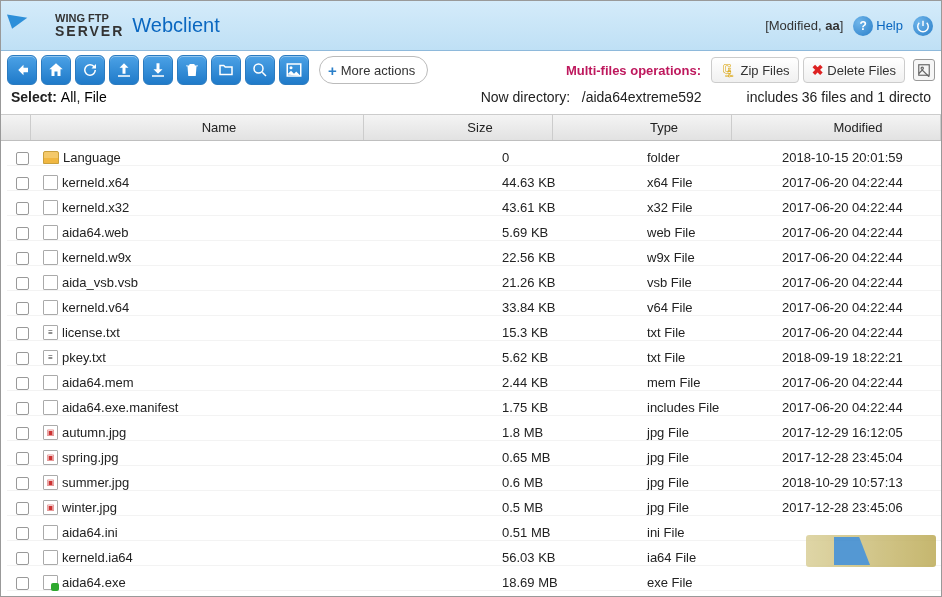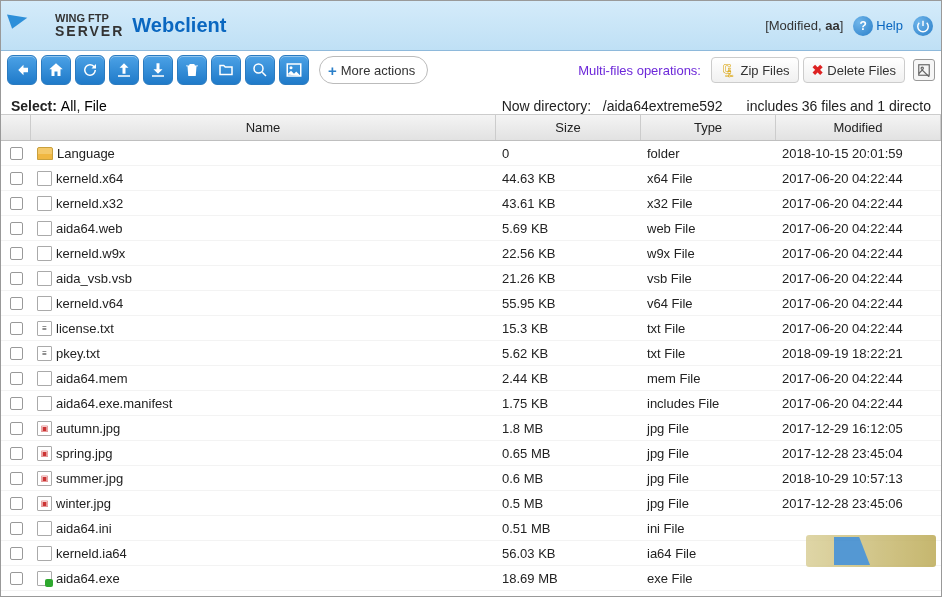--- a/index.html
+++ b/index.html
@@ -28,21 +28,21 @@
   position: absolute;
   left: 0; top: 0;
   border-left: 18px solid #2d8fd9;
   border-top: 10px solid transparent;
   border-bottom: 5px solid transparent;
   transform: rotate(-20deg);
   width:0; height:0;
 }
 .logo-text { font-weight: bold; font-size: 11px; line-height: 1; color: #333; }
 .logo-text .server { letter-spacing: 2px; font-size: 14px; }
-.webclient { color: #0a67c0; font-size: 20px; font-weight: bold; margin-left: 2px; }
+.webclient { color: #0a67c0; font-size: 20px; font-weight: normal; margin-left: 2px; }
 .header-right { margin-left: auto; display: flex; align-items: center; gap: 10px; color: #333; }
 .welcome { font-size: 13px; }
 .welcome b { font-weight: bold; }
 .help-btn, .power-btn {
   display: flex; align-items: center; gap: 3px;
   color: #0a67c0; font-size: 13px;
 }
 .circle-icon {
   width: 20px; height: 20px; border-radius: 50%;
   background: radial-gradient(circle at 30% 30%, #6fb5ea, #2a7fc9);
@@ -69,73 +69,75 @@
   height: 28px;
   background: #fff;
   border: 1px solid #bbb;
   border-radius: 14px;
   padding: 0 12px 0 8px;
   display: inline-flex; align-items: center; gap: 4px;
   font-size: 13px; color: #333;
 }
 .plus { color: #2a7fc9; font-weight: bold; font-size: 15px; }
 .toolbar .spacer { flex: 1; }
-.multi-label { font-weight: normal; color: #6d28d9; margin-right: 6px; text-align: center; }
+.multi-label { font-weight: bold; color: #be185d; margin-right: 6px; text-align: center; }
 .pill-btn {
   height: 26px;
   background: linear-gradient(to bottom, #fff, #f0f0f0);
   border: 1px solid #ccc;
   border-radius: 4px;
   padding: 0 8px;
   display: inline-flex; align-items: center; gap: 4px;
   font-size: 13px; color: #333;
 }
 .zip-icon { color: #d9a000; font-size: 13px; }
 .delete-icon { color: #d22; font-size: 14px; font-weight: bold; }
 .lightbox-icon {
   width: 22px; height: 22px; margin-left: 4px;
   border: 1px solid #999; border-radius: 3px;
   display: inline-flex; align-items: center; justify-content: center;
   background: #f6f6f6;
 }
 
 .subbar {
   height: 25px;
-  display: flex; align-items: flex-end;
+  display: flex; align-items: flex-start;
   padding: 0 10px;
   font-size: 14px; color: #222;
 }
 .subbar .sel-all, .subbar .sel-none { color: #000; }
 .subbar .directory { margin-left: auto; color: #222; }
 .subbar .path { color: #222; }
-.subbar .includes { margin-left: 20px; }
+.subbar .includes { margin-left: 41px; }
 
 .table-head {
   height: 27px;
   background: linear-gradient(to bottom, #f4f4f4, #e2e2e2);
   border-top: 1px solid #ccc;
   border-bottom: 1px solid #bfbfbf;
   display: flex;
+  gap: 44px;
 }
 .th {
   display: flex; align-items: center; justify-content: center;
   font-size: 13px; color: #222;
   border-right: 1px solid #ccc;
 }
 .col-check { width: 30px; }
 .col-name { flex: 1; }
 .col-size { width: 145px; }
 .col-type { width: 135px; }
 .col-mod { width: 165px; }
 
 .rows { overflow-y: auto; }
 .row {
   height: 25px;
-  display: flex; align-items: center;
+  display: flex; align-items: flex-end;
   border-bottom: 1px solid #f3f3f3;
+  margin-left: 6px;
 }
 .row .cell { padding: 0 6px; font-size: 13px; color: #222; }
 .row .c-check { width: 30px; display:flex; align-items:center; justify-content:center; }
 .row .c-name { flex: 1; display: flex; align-items: center; gap: 4px; }
 .row .c-size { width: 145px; }
 .row .c-type { width: 135px; }
 .row .c-mod { width: 165px; white-space: nowrap; }
 .chk {
   width: 13px; height: 13px; border: 1px solid #999; border-radius: 2px; background: #fff;
 }
@@ -374,21 +376,21 @@
       <div class="cell c-mod">2017-06-20 04:22:44</div>
     </div>
     <div class="row">
       <div class="cell c-check">
         <span class="chk"></span>
       </div>
       <div class="cell c-name">
         <span class="file-icon"></span>
         <span>kerneld.v64</span>
       </div>
-      <div class="cell c-size">55.95 KB</div>
+      <div class="cell c-size">33.84 KB</div>
       <div class="cell c-type">v64 File</div>
       <div class="cell c-mod">2017-06-20 04:22:44</div>
     </div>
     <div class="row">
       <div class="cell c-check">
         <span class="chk"></span>
       </div>
       <div class="cell c-name">
         <span class="file-icon">≡</span>
         <span>license.txt</span>

